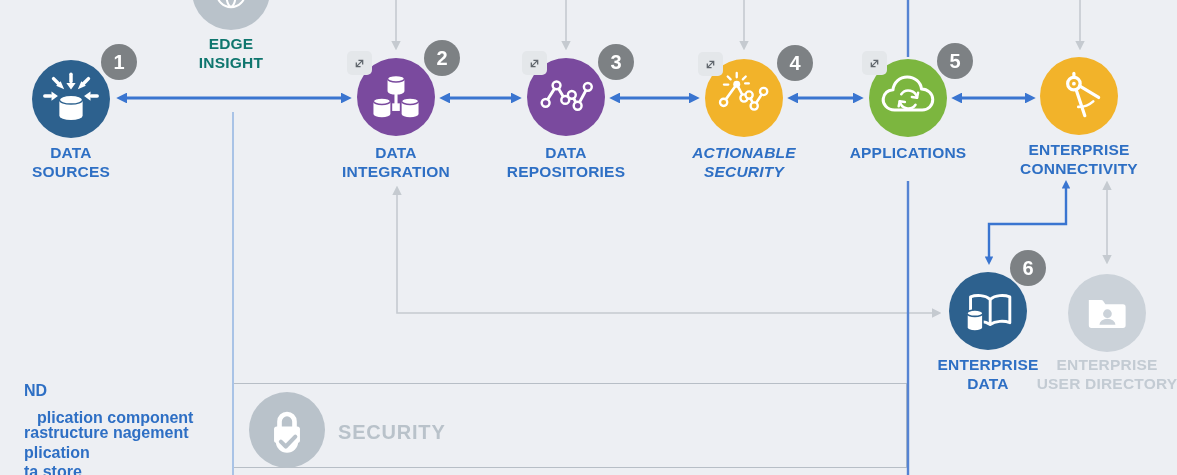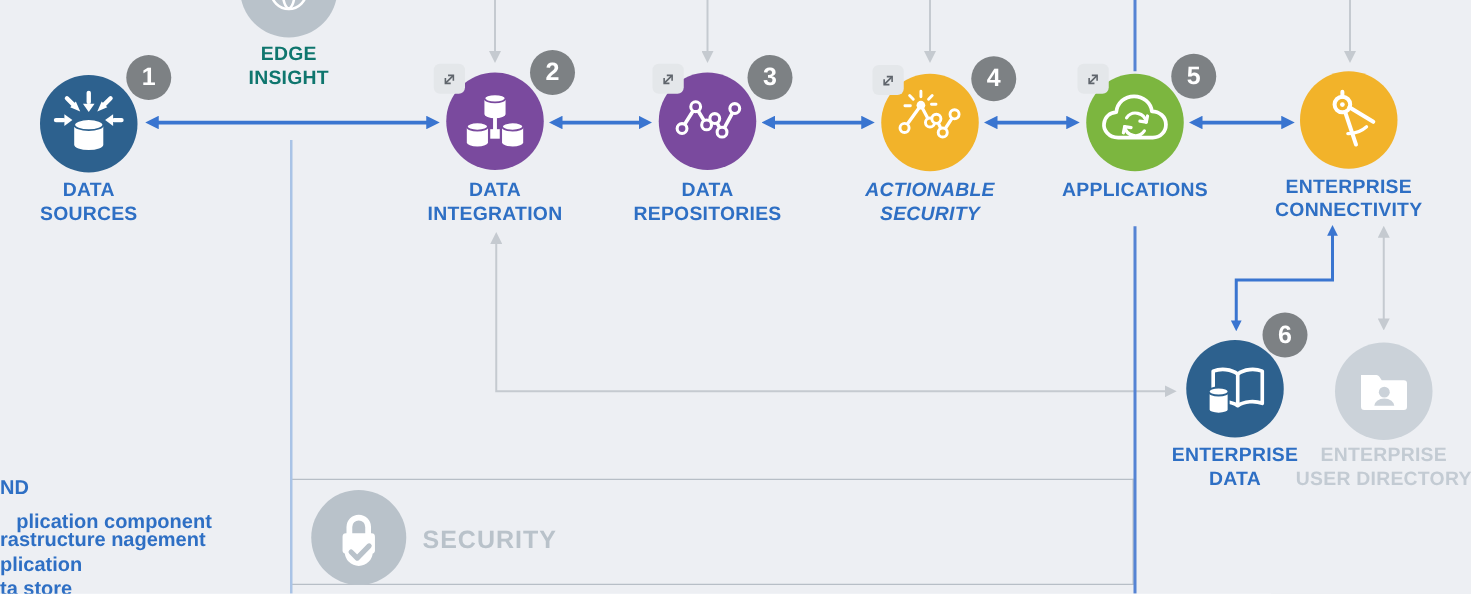--- a/index.html
+++ b/index.html
@@ -34,21 +34,21 @@
     position:absolute; left:233px; top:383px; width:674px; height:85px;
     border-top:1.5px solid #b7bec6; border-right:1.5px solid #b7bec6;
     border-bottom:1.5px solid #b7bec6; z-index:0; box-sizing:border-box;
   }
   .bandlabel{
     position:absolute; left:338px; top:421px; z-index:2;
     color:#b9c2ca; font-weight:bold; font-size:20px; letter-spacing:.8px;
   }
   .legenditem{
     position:absolute; left:0; z-index:2; color:#2e6fc4;
-    font-weight:bold; font-size:16px; line-height:20px; white-space:nowrap;
+    font-weight:bold; font-size:16px; line-height:20px; white-space:nowrap;padding-left:24px;
   }
   #lg0{top:381px;} #lg1{top:408px;margin-left:13px;} #lg2{top:423px;} #lg3{top:443px;} #lg4{top:462px;}
   
   #c-ds{left:32px;top:60px;background:#2d618e;}
   #c-edge{left:192px;top:-48px;background:#b9c2ca;}
   #c-di{left:357px;top:58px;background:#7a4a9e;}
   #c-dr{left:527px;top:58px;background:#7a4a9e;}
   #c-ai{left:705px;top:59px;background:#f2b32a;}
   #c-tc{left:869px;top:59px;background:#7cb63f;}
   #c-ea{left:1040px;top:57px;background:#f2b32a;}

